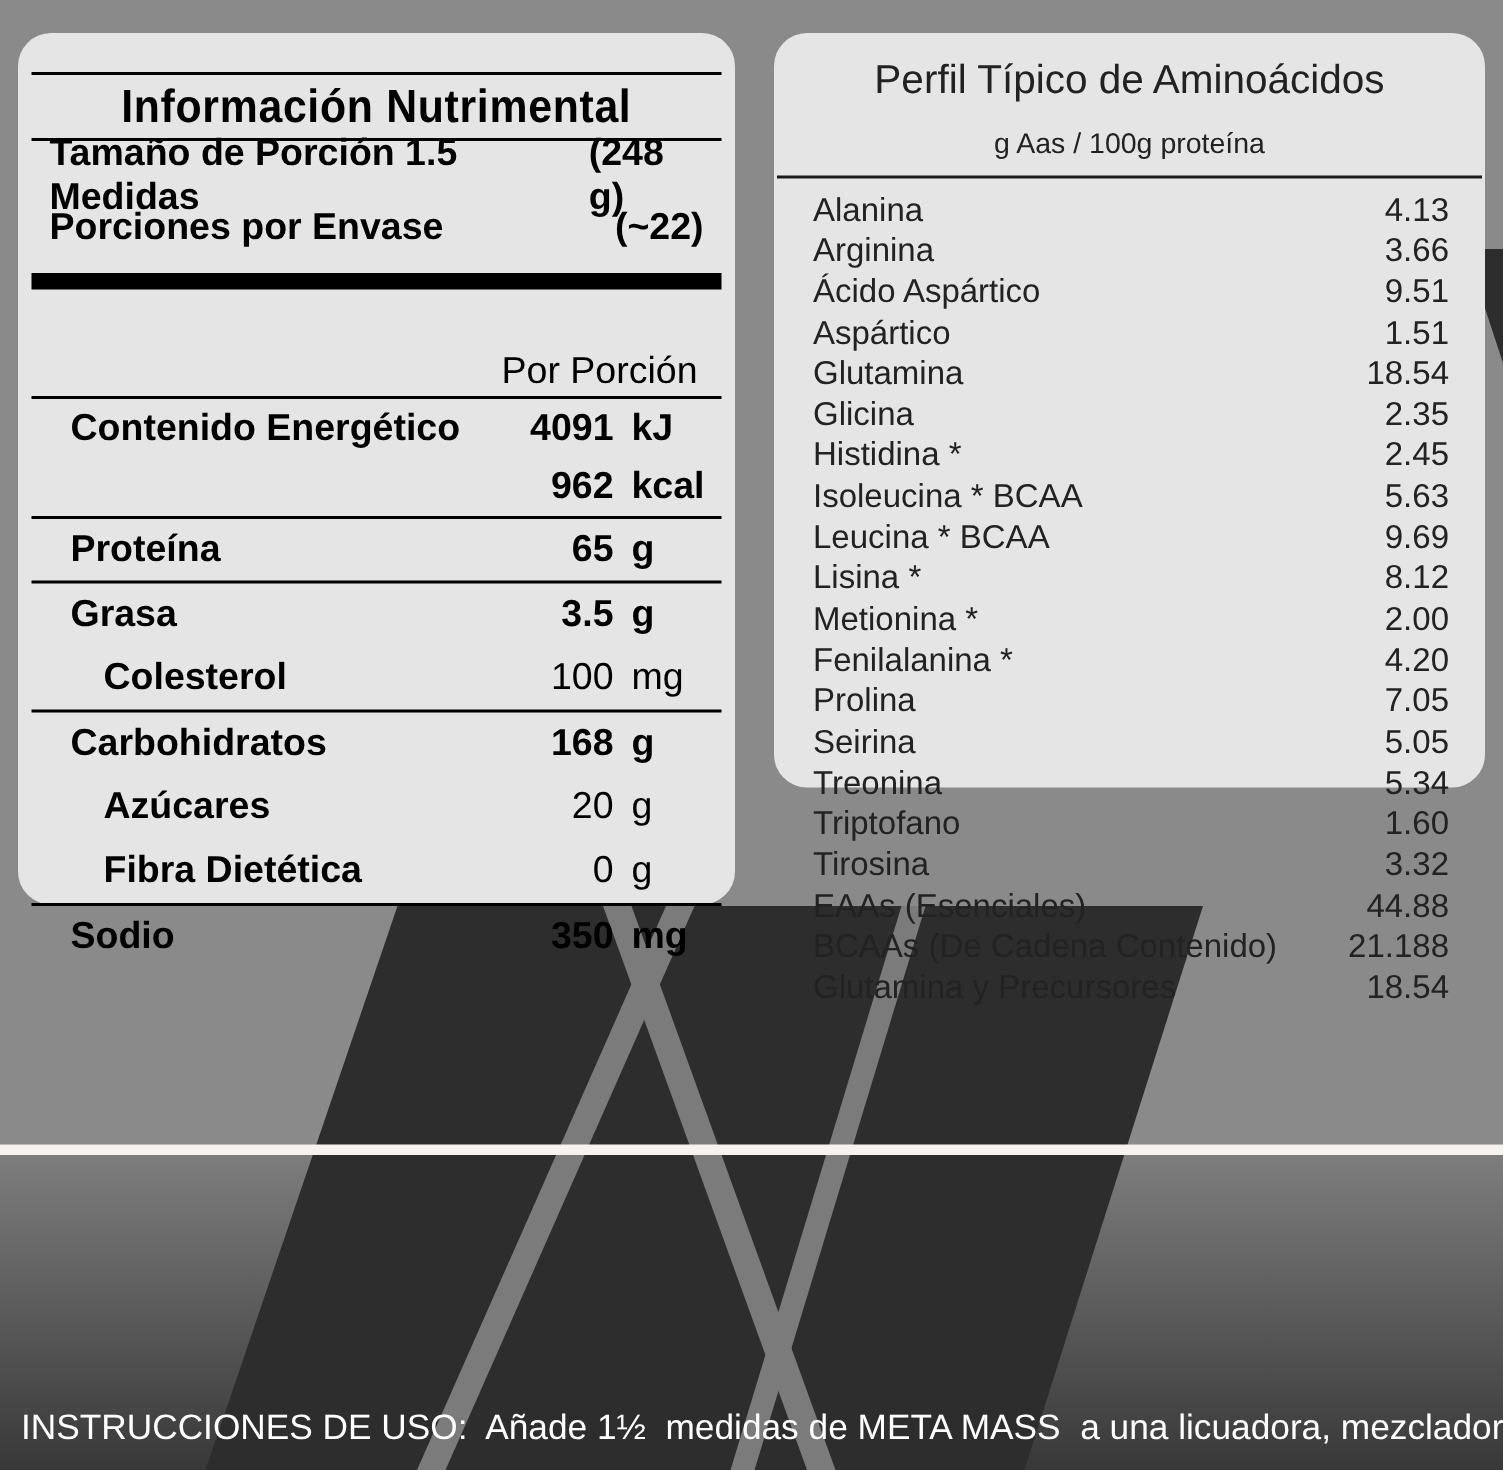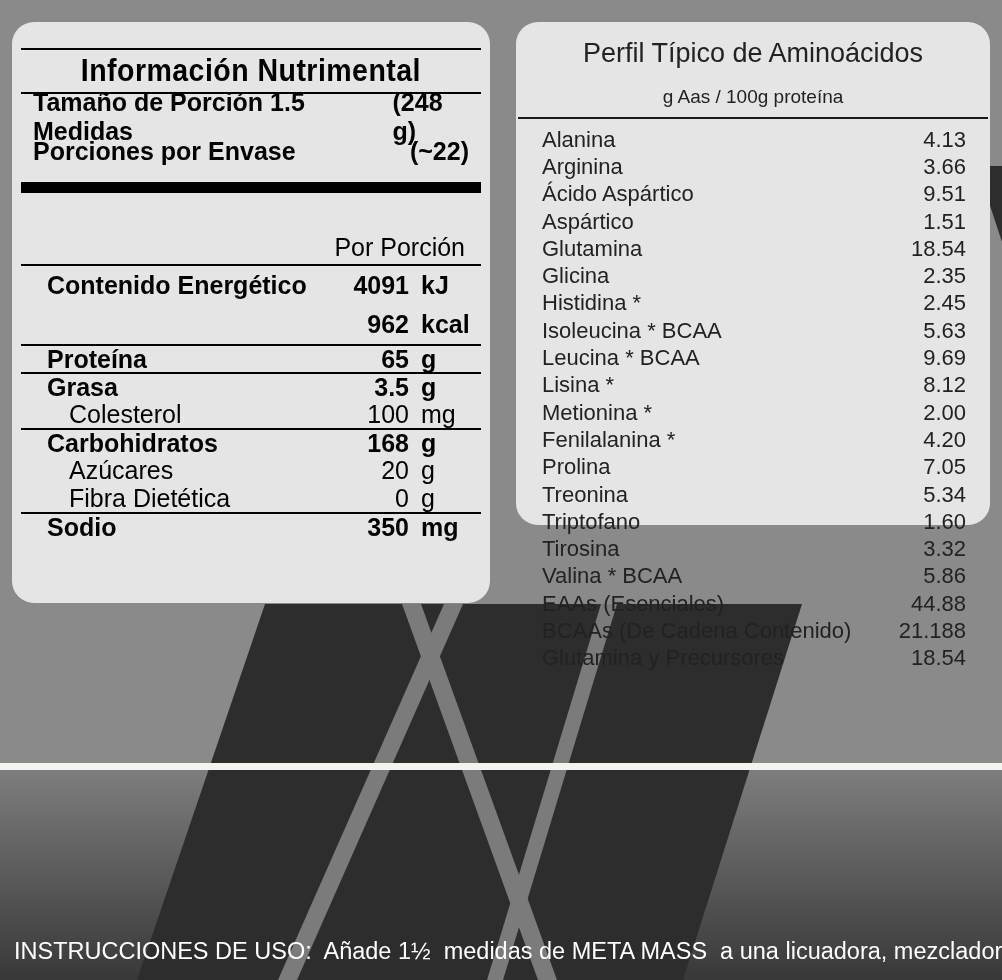--- a/index.html
+++ b/index.html
@@ -29,27 +29,27 @@
     transform:scaleX(0.92); transform-origin:center; letter-spacing:0.5px; white-space:nowrap;
   }
   .serving-rows { margin-top:5px;font-weight:bold; }
   .srow { display:flex; justify-content:space-between; align-items:center;
           height:35px; font-size:25px; padding:0 12px; }
   .thick-bar { height:11px; background:#000; margin-top:13px; }
   .col-header {
     height:73px; display:flex; align-items:flex-end; justify-content:flex-end;
     font-size:25px; padding:0 16px 2px 0; border-bottom:2.5px solid #000;
   }
-  .nrow { display:flex; align-items:center; height:28px; font-size:25px;
+  .nrow { display:flex; align-items:center; height:43px; font-size:25px;
           padding:0 16px 0 26px; }
   .nrow.energy { height:39px; }
   .nrow.rule { border-top:2.5px solid #000; }
   .nrow.bold { font-weight:bold; }
   .nrow .nlabel { flex:1; white-space:nowrap; }
-  .nrow.indent .nlabel { padding-left:22px; }
+  .nrow.indent .nlabel { padding-left:22px;font-weight:bold; }
   .nrow .nnum  { width:66px; text-align:right; white-space:nowrap; }
   .nrow .nunit { width:56px; padding-left:12px; white-space:nowrap; }
 
   
   #amino-panel { padding-top:15px; }
   .ap-title { text-align:center; font-size:27px; line-height:32px; color:#222; }
   .ap-subtitle { text-align:center; font-size:19px; line-height:24px; color:#222;margin-top:16px; }
   .ap-rule { border-top:2px solid #1a1a1a; margin:8px 2px 0 2px; }
   .amino-rows { margin-top:7px; }
   .arow { display:flex; align-items:center; height:27.3px; font-size:22px;
@@ -234,40 +234,40 @@
       <div class="arow">
         <span class="aname">Fenilalanina *</span>
         <span class="avalue">4.20</span>
       </div>
 
       <div class="arow">
         <span class="aname">Prolina</span>
         <span class="avalue">7.05</span>
       </div>
 
+      <div class="arow">
+        <span class="aname">Seirina</span>
+        <span class="avalue">5.05</span>
+      </div>
 
       <div class="arow">
         <span class="aname">Treonina</span>
         <span class="avalue">5.34</span>
       </div>
 
       <div class="arow">
         <span class="aname">Triptofano</span>
         <span class="avalue">1.60</span>
       </div>
 
       <div class="arow">
         <span class="aname">Tirosina</span>
         <span class="avalue">3.32</span>
       </div>
 
-      <div class="arow">
-        <span class="aname">Valina * BCAA</span>
-        <span class="avalue">5.86</span>
-      </div>
 
       <div class="arow">
         <span class="aname">EAAs (Esenciales)</span>
         <span class="avalue">44.88</span>
       </div>
 
       <div class="arow">
         <span class="aname">BCAAs (De Cadena Contenido)</span>
         <span class="avalue">21.188</span>
       </div>

